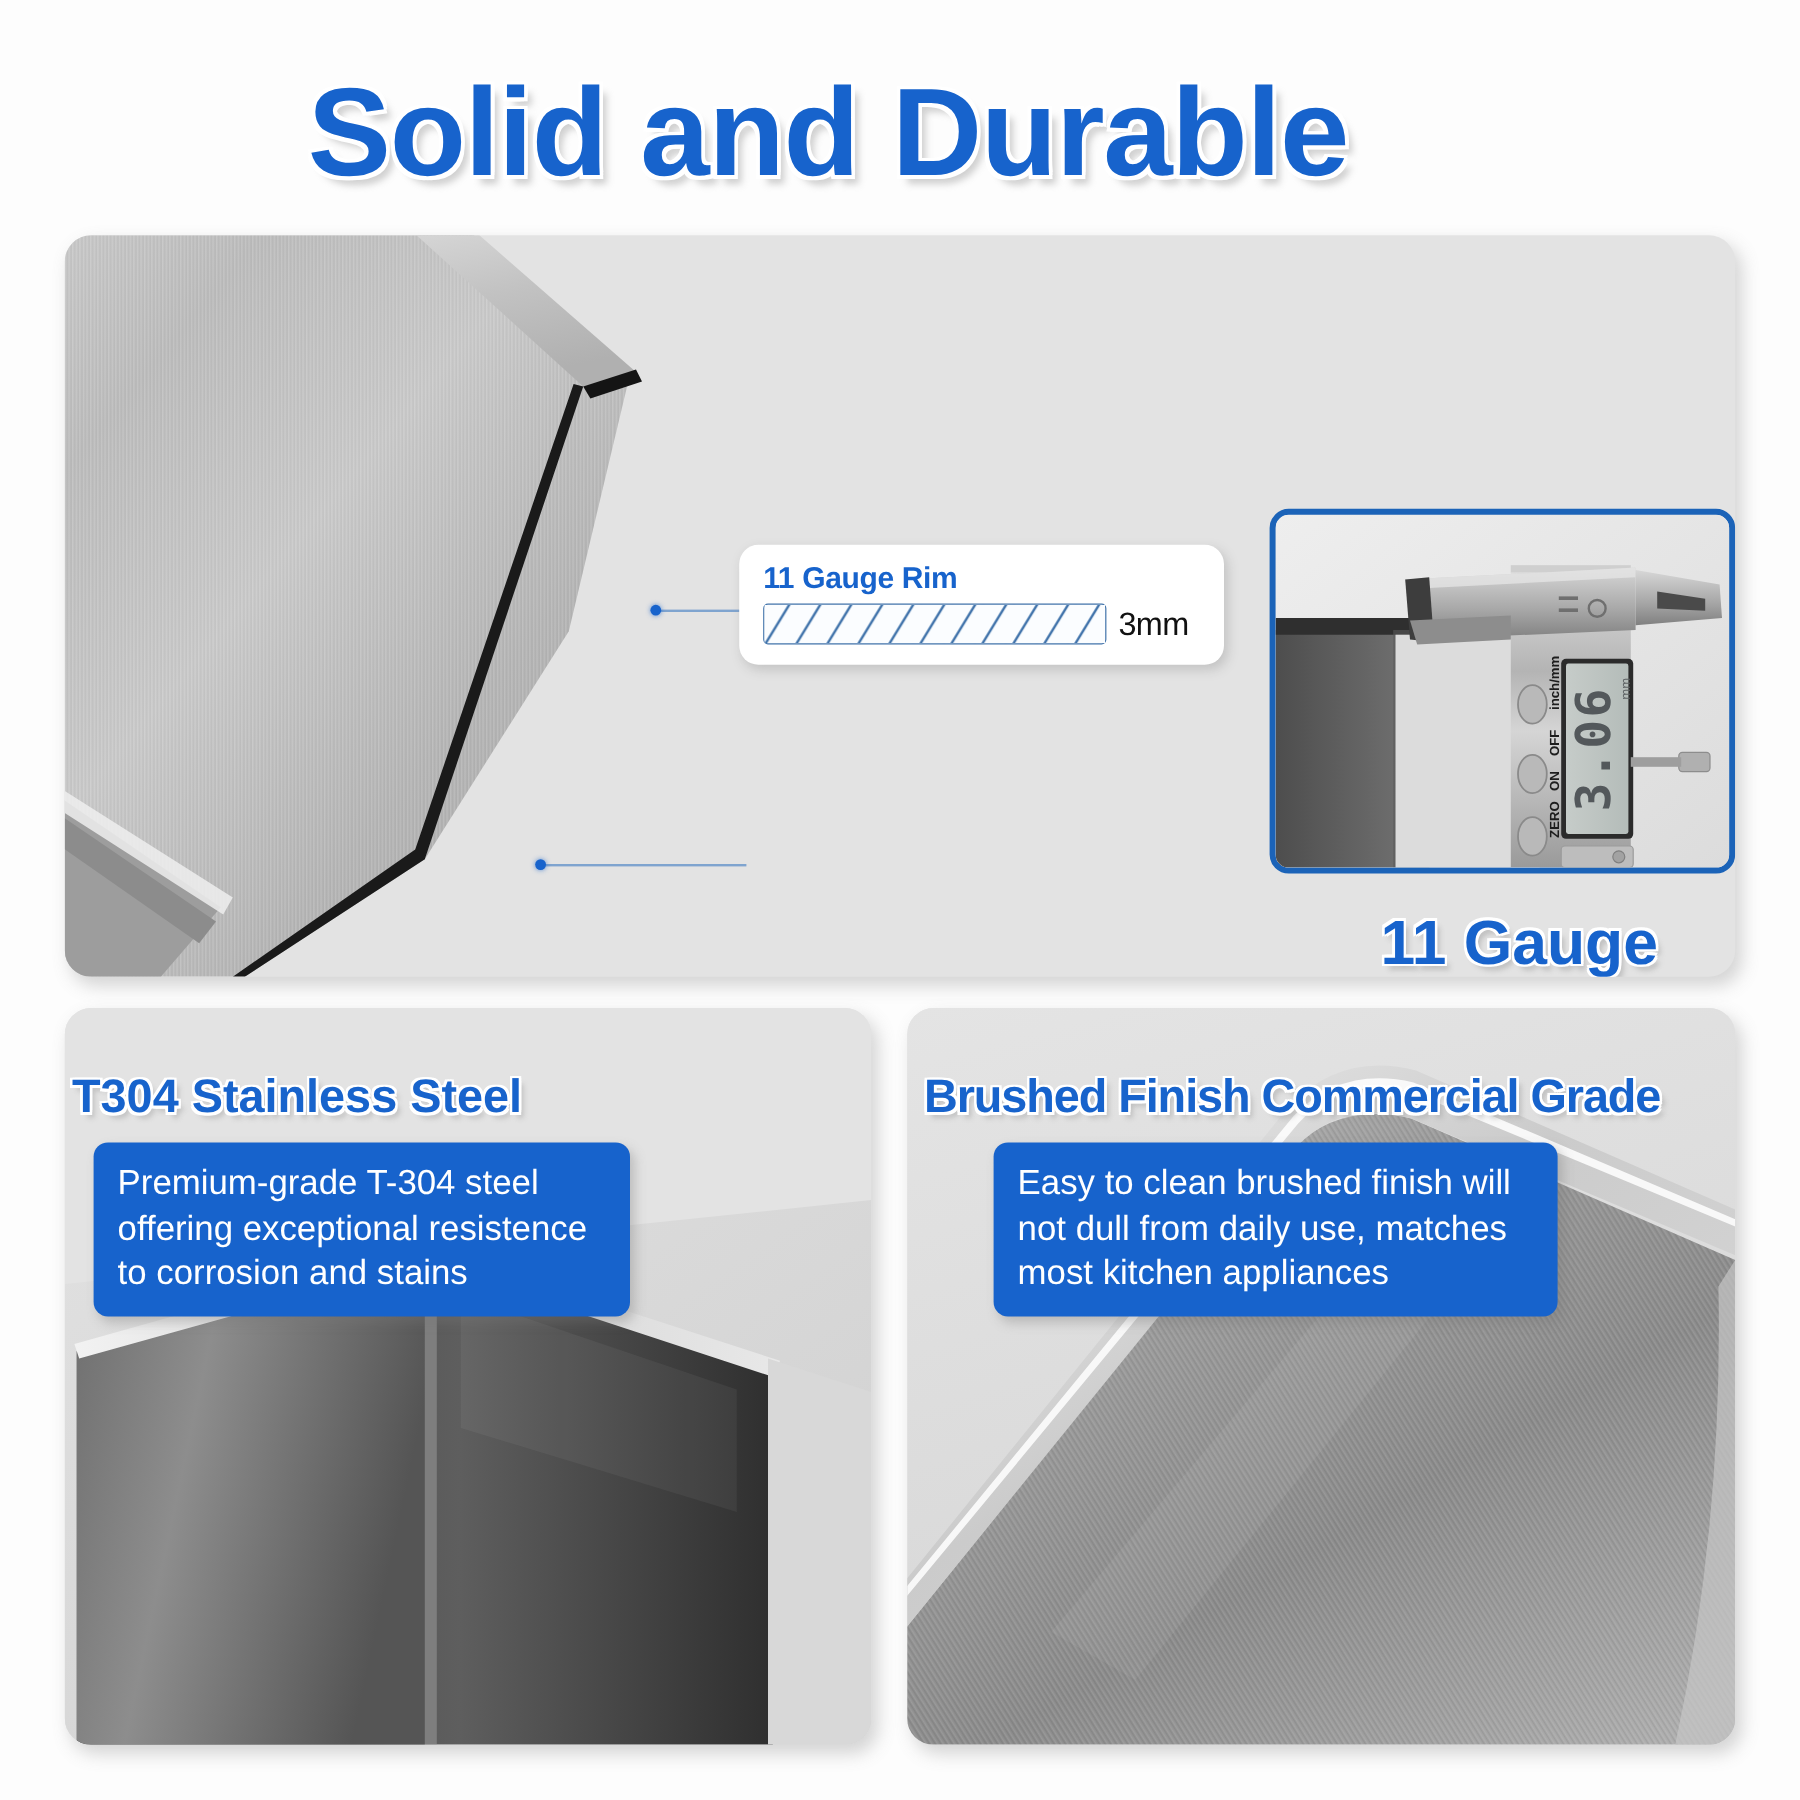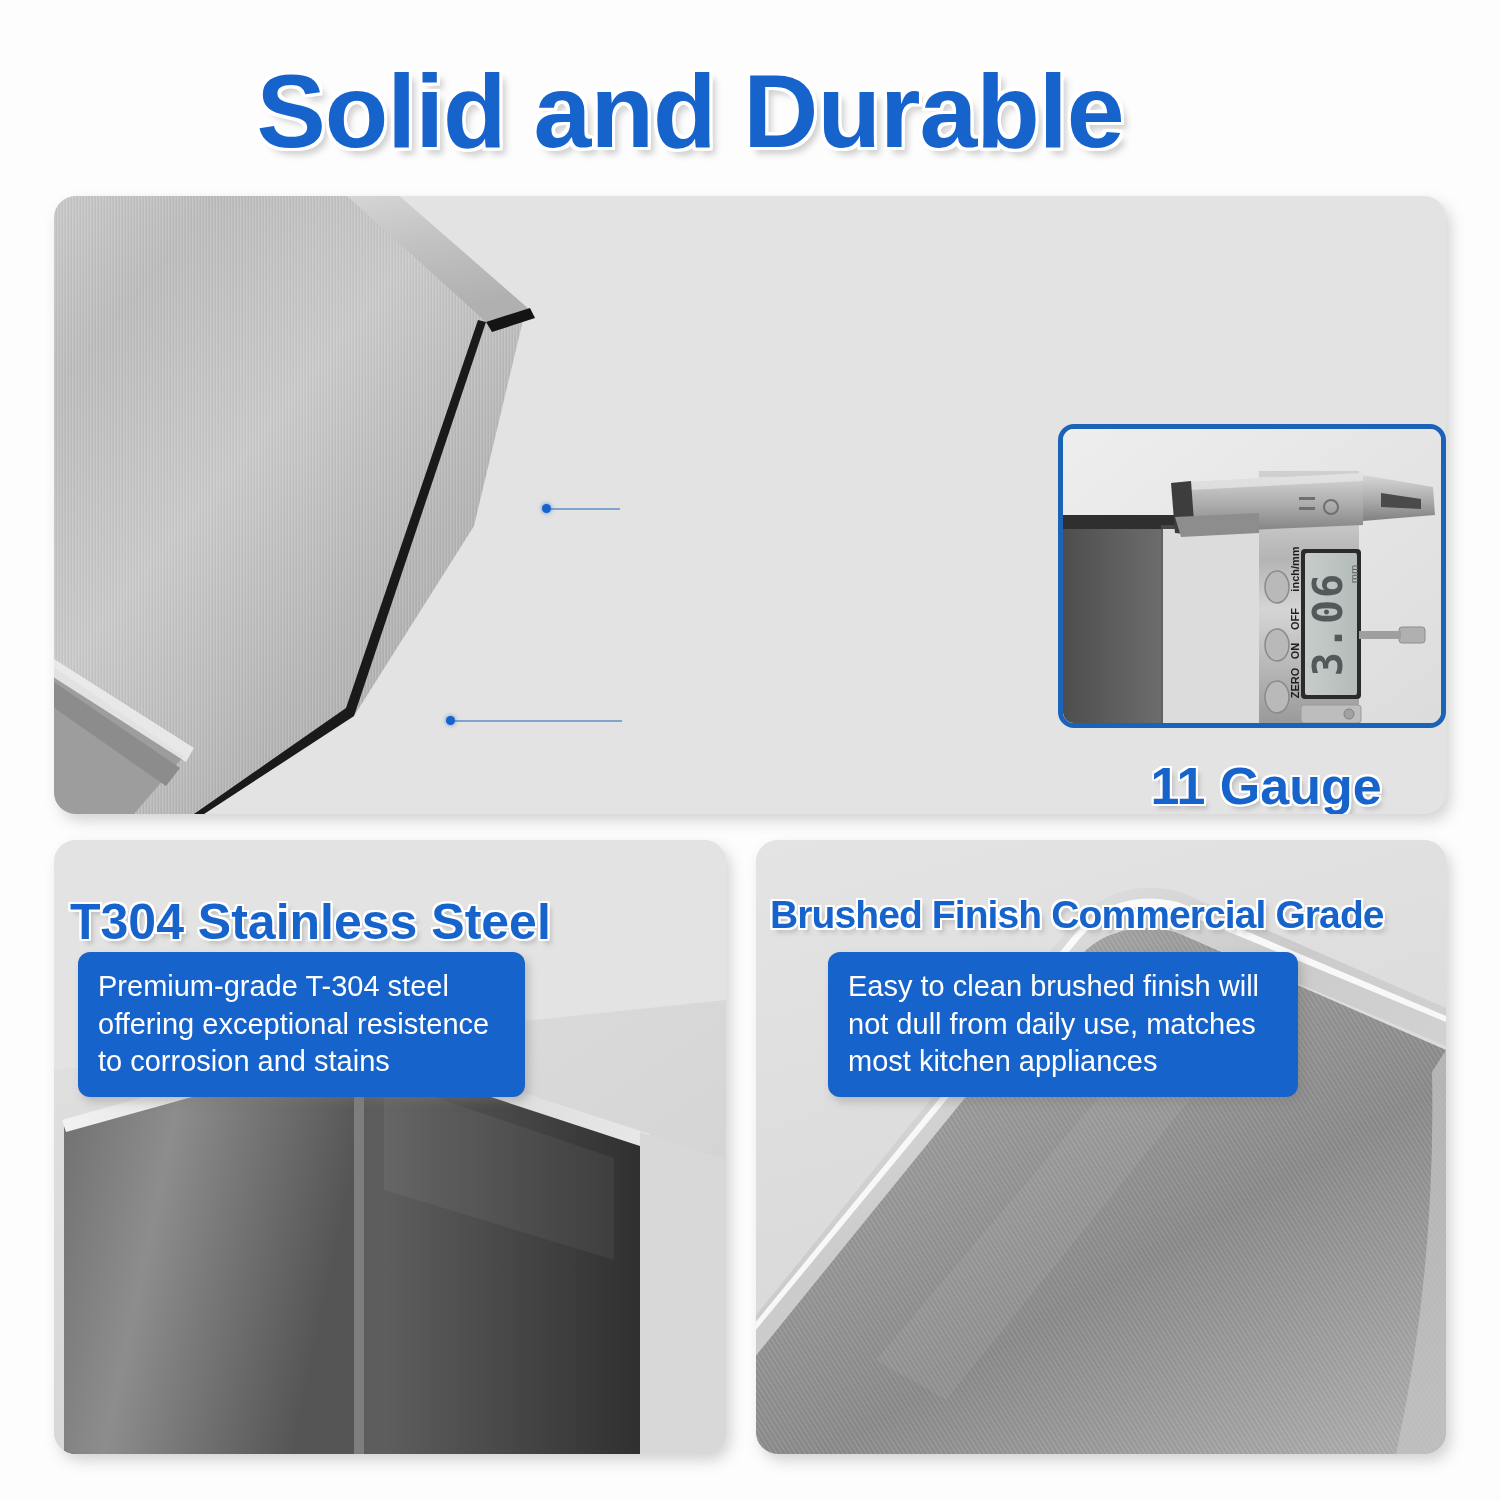--- a/index.html
+++ b/index.html
@@ -72,21 +72,21 @@
 
   
   .bluehead{
     position:absolute; font-weight:bold; color:#1763cc;
     text-shadow:
       -2px -2px 0 #fff, 2px -2px 0 #fff, -2px 2px 0 #fff, 2px 2px 0 #fff,
       0 -2px 0 #fff, 0 2px 0 #fff, -2px 0 0 #fff, 2px 0 0 #fff,
       4px 5px 4px rgba(150,150,150,.45);
   }
   #head-thickness{ left:1012px; top:560px; width:400px; text-align:center; font-size:52px; }
-  #head-t304     { left:70px;  top:893px;  font-size:50px; }
+  #head-t304     { left:60px;  top:893px;  font-size:39px; }
   #head-brushed  { left:770px; top:893px;  font-size:39px; letter-spacing:-.9px; }
 
   
   .bluebox{
     position:absolute; background:#1763cc; color:#fff; border-radius:12px;
     padding:16px 20px; line-height:1.30; font-size:29px;
     box-shadow:4px 5px 9px rgba(120,120,120,.35);
   }
   #box-t304     { left:78px;   top:952px;  width:447px; }
   #box-brushed  { left:780px;  top:952px;  width:470px;margin-left:48px; }
@@ -145,20 +145,37 @@
         </g>
       </svg>
     </div>
 
     <div class="conn" style="left:494px; top:312px; width:72px;"></div>
     <div class="dot" style="left:488px; top:308px;"></div>
 
     <div class="conn" style="left:398px; top:524px; width:170px;"></div>
     <div class="dot" style="left:392px; top:520px;"></div>
 
+    <div class="callout" id="callout-rim">
+      <div class="callout-label">11 Gauge Rim</div>
+      <div class="bar-row">
+        <div class="hatchbar" id="bar-rim">
+          <svg width="100%" height="100%" viewBox="0 0 286 34" preserveAspectRatio="none">
+            <defs>
+              <pattern id="h1" width="26" height="34" patternUnits="userSpaceOnUse">
+                <line x1="0" y1="36" x2="22" y2="-2" stroke="#3b6fa8" stroke-width="2"></line>
+              </pattern>
+            </defs>
+            <rect width="286" height="34" fill="#fbfdff"></rect>
+            <rect width="286" height="34" fill="url(#h1)"></rect>
+          </svg>
+        </div>
+        <div class="mmtxt">3mm</div>
+      </div>
+    </div>
 
 
     <div id="caliper-panel">
       <svg width="378" height="294" viewBox="0 0 378 294">
         <defs>
           <linearGradient id="bgc" x1="0" y1="0" x2="1" y2="1">
             <stop offset="0%" stop-color="#eeeeee"></stop>
             <stop offset="100%" stop-color="#dcdcdc"></stop>
           </linearGradient>
           <linearGradient id="steelg" x1="0" y1="0" x2="0" y2="1">

